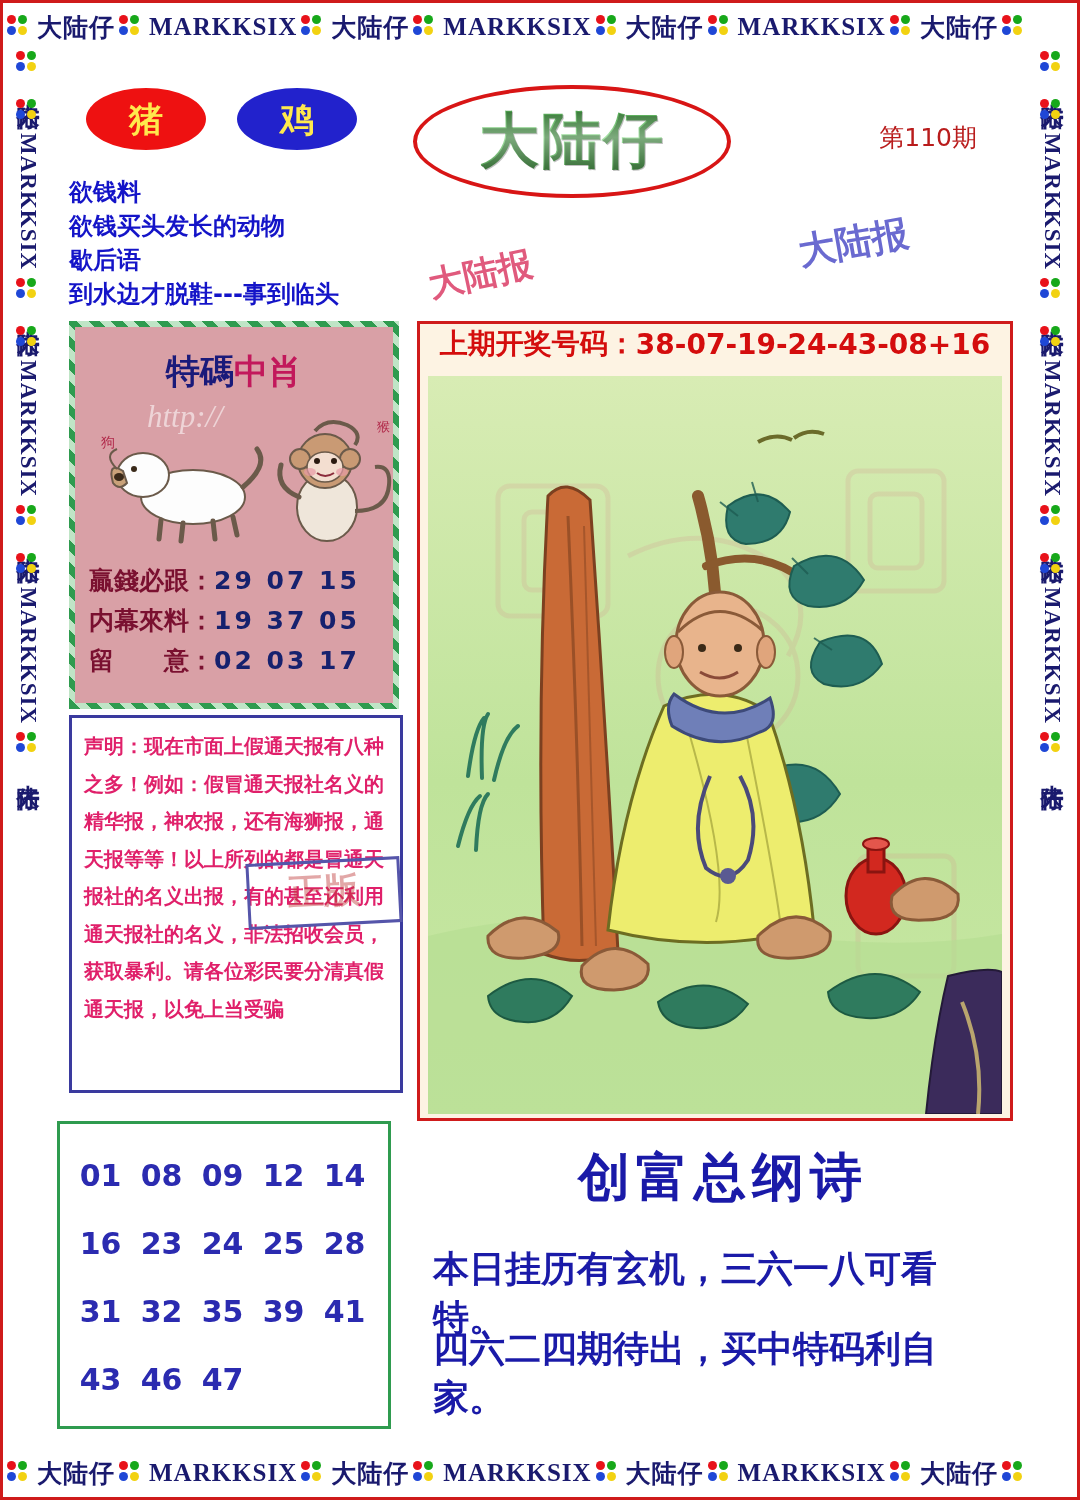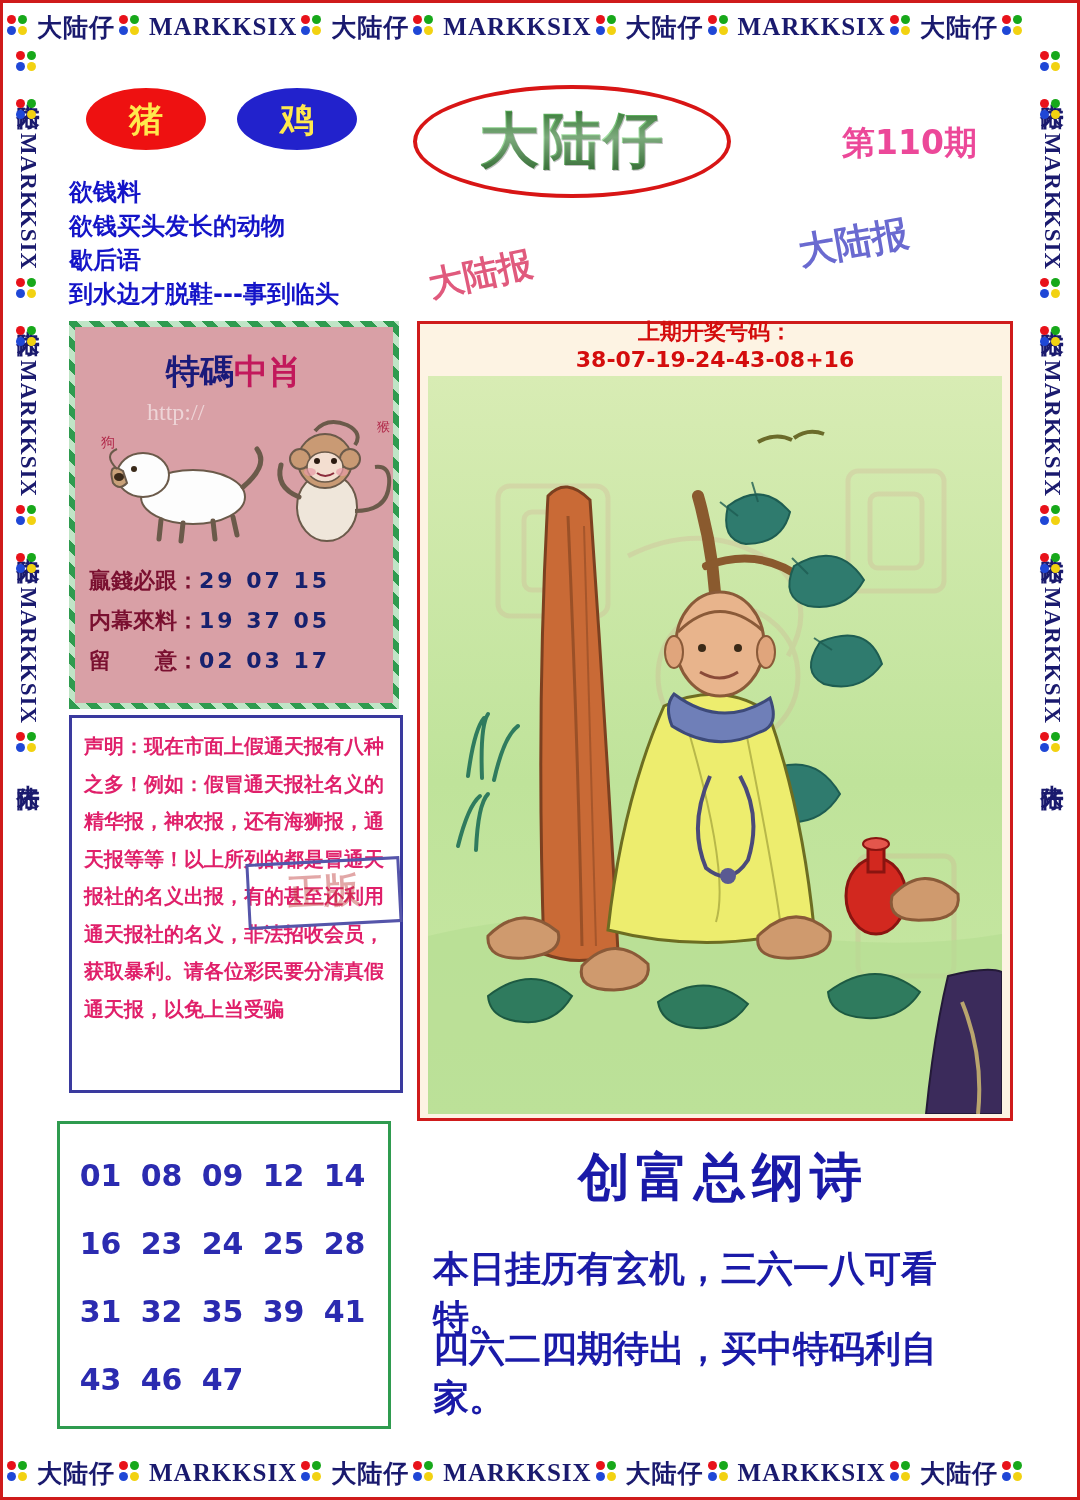--- a/index.html
+++ b/index.html
@@ -90,21 +90,21 @@
   .title-text{
     font-size:60px;font-weight:bold;
     font-family:"DejaVu Sans",sans-serif;
     background:linear-gradient(#2f8f2f,#a6e3a6 45%,#2b7a2b);
     -webkit-background-clip:text;background-clip:text;color:transparent;
     text-shadow:1px 1px 0 rgba(0,0,0,.25);
     letter-spacing:2px;
   }
   .issue{
     position:absolute;right:100px;top:118px;
-    font-size:33px;font-weight:bold;color:#ec4899;
+    font-size:25px;font-weight:normal;color:#b91c1c;
   }
 
   .lines{
     position:absolute;left:66px;top:172px;
     color:#1414c8;font-size:24px;line-height:34px;font-weight:bold;
   }
 
   .stamp1{
     position:absolute;left:425px;top:248px;
     color:#e05a7d;font-size:35px;font-weight:bold;
@@ -128,30 +128,30 @@
   }
   .pink-title{
     text-align:center;margin-top:22px;
     font-size:34px;font-weight:bold;
     font-family:"DejaVu Sans",sans-serif;
   }
   .pink-title .a{color:#1a1a7a;}
   .pink-title .b{color:#c2185b;}
   .wm{
     position:absolute;left:72px;top:72px;
-    color:rgba(255,255,255,.55);font-size:24px;
+    color:rgba(255,255,255,.55);font-size:31px;font-style:italic;
     font-family:"Liberation Serif",serif;
   }
   .animals{position:absolute;left:0;top:88px;width:100%;height:140px;}
   .dog,.monkey{position:absolute;}
   .dog{left:26px;top:10px;}
   .monkey{left:180px;top:0px;}
   .rows{
     position:absolute;left:14px;bottom:22px;width:300px;
-    font-size:22px;line-height:40px;font-weight:bold;
+    font-size:25px;line-height:40px;font-weight:bold;
   }
   .rows .lab{color:#7a1030;}
   .rows .num{color:#16216e;letter-spacing:3px;}
 
   
   .stbox{
     position:absolute;left:66px;top:712px;width:334px;height:378px;
     border:3px solid #3a3a9e;box-sizing:border-box;
     background:#fff;padding:10px 12px;
   }
@@ -182,23 +182,22 @@
   .numrow span{width:61px;text-align:center;}
 
   
   .picwrap{
     position:absolute;left:414px;top:318px;width:596px;height:800px;
     border:3px solid #cf1b1b;box-sizing:border-box;background:#fdf3e3;
   }
   .lastdraw{
     position:absolute;left:0;top:0;width:100%;height:40px;
     display:flex;align-items:center;justify-content:center;
-    color:#d40d0d;font-size:22px;font-weight:bold;
+    color:#d40d0d;font-size:28px;font-weight:bold;
     background:#fdf3e3;
-    flex-direction:column;
   }
   .picture{
     position:absolute;left:8px;top:52px;width:574px;height:738px;
     background:
       radial-gradient(circle at 50% 40%, #cfe8a8 0%, #bfe39a 45%, #a9d98e 100%);
     overflow:hidden;
   }
   .pic-svg{position:absolute;left:0;top:0;}
 
   

